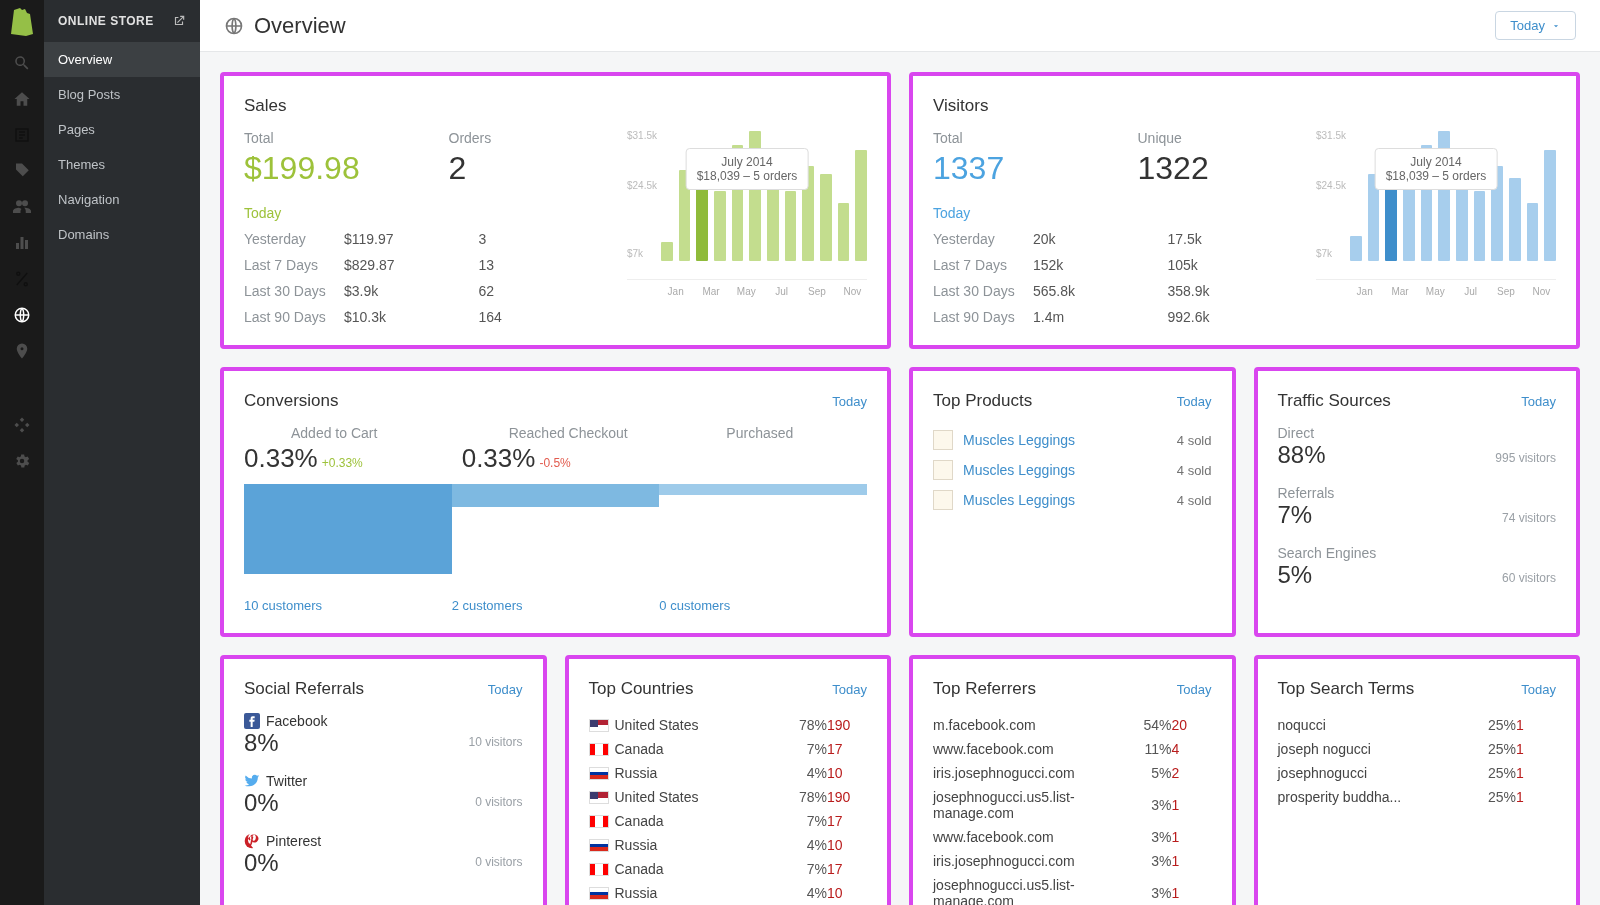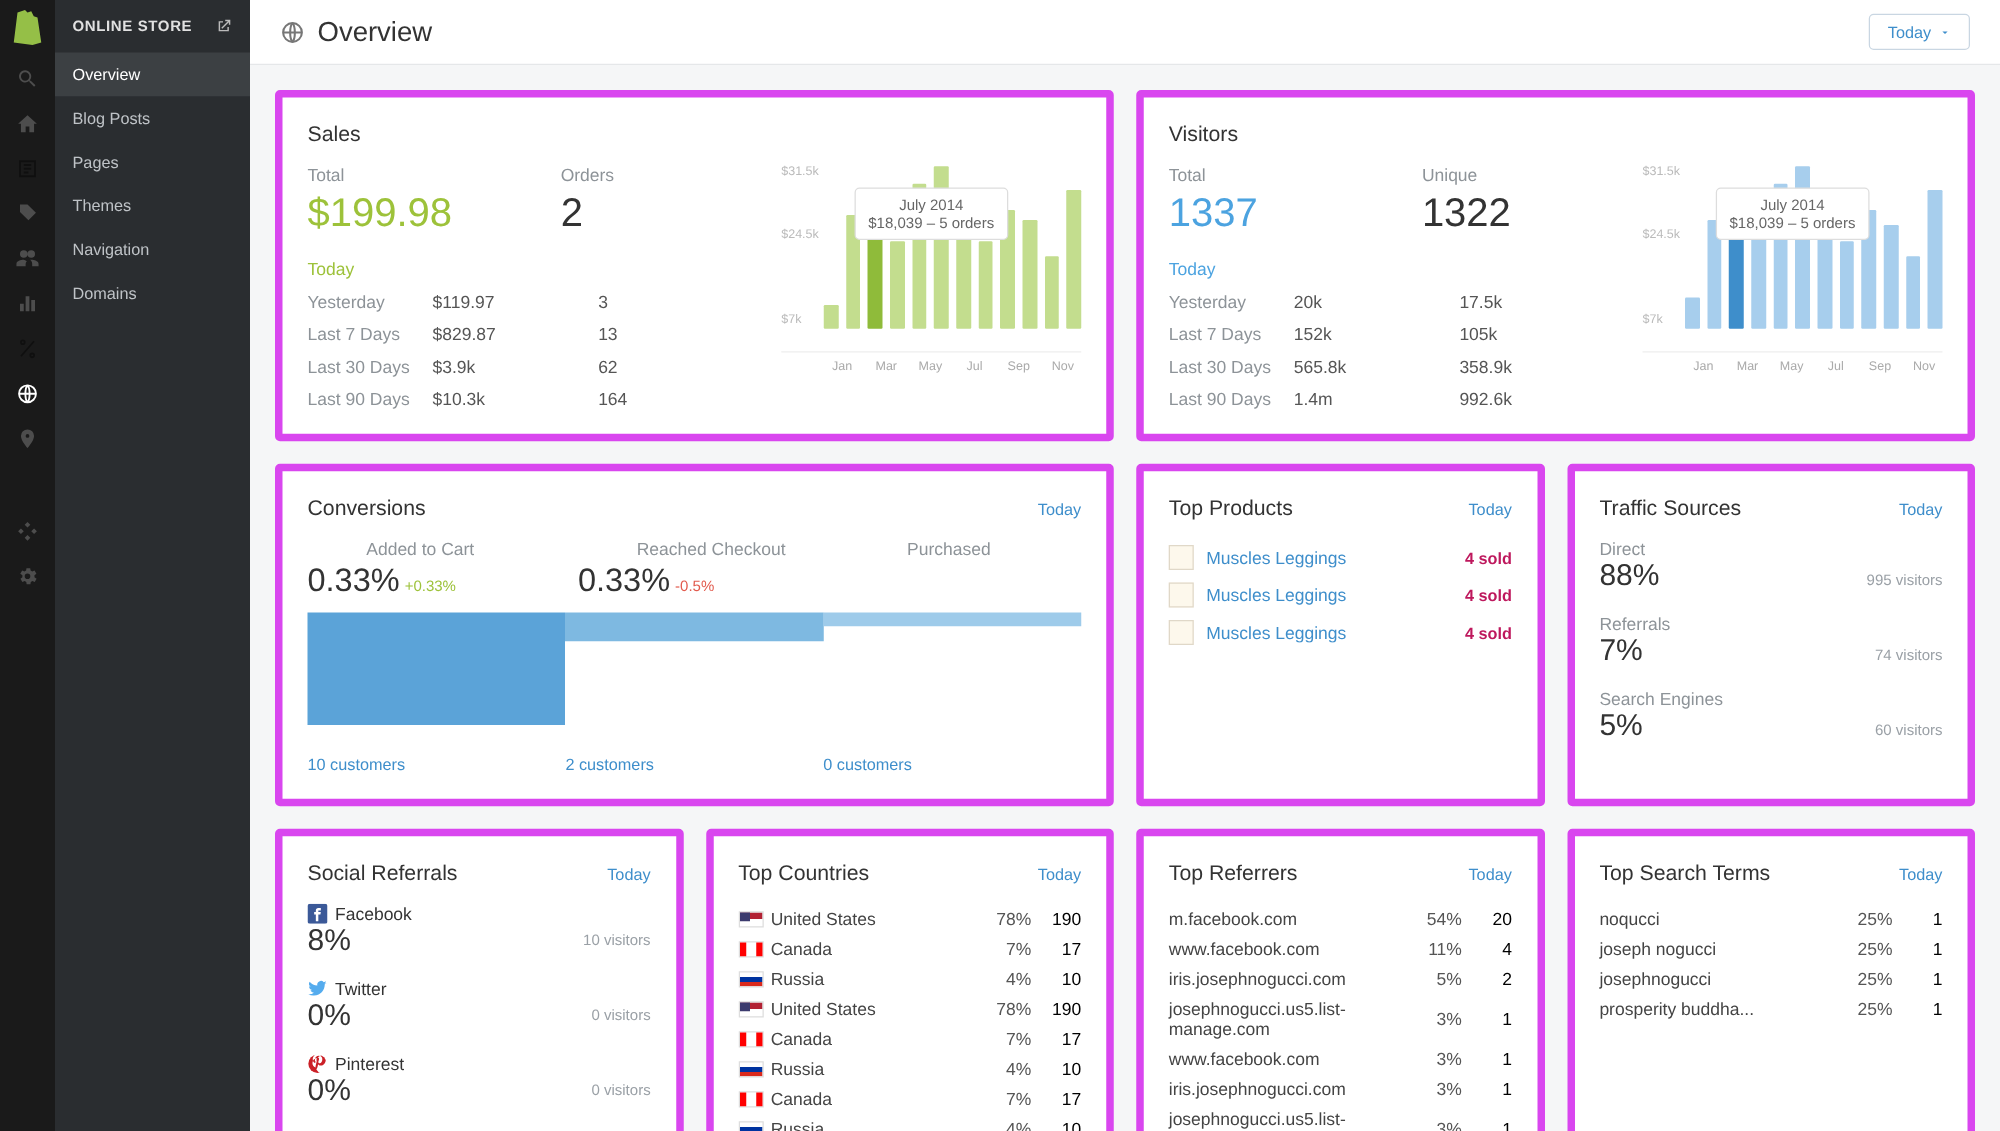--- a/index.html
+++ b/index.html
@@ -10,21 +10,21 @@
 .iconbar .ic.active { opacity:1; fill:#fff; }
 .sidebar { width:156px; background:#2a2d30; color:#c9cccf; font-size:13px; }
 .side-hdr { display:flex; align-items:center; justify-content:space-between; padding:14px 14px; font-weight:600; font-size:12px; letter-spacing:.5px; color:#e1e1e1; }
 .side-item { padding:10px 14px; cursor:pointer; color:#bfc3c7; }
 .side-item.active { background:#3c4043; color:#fff; font-weight:500; }
 .main { flex:1; display:flex; flex-direction:column; }
 .topbar { height:52px; background:#fff; border-bottom:1px solid #e5e7e9; display:flex; align-items:center; justify-content:space-between; padding:0 24px; }
 .topbar h1 { font-size:22px; font-weight:400; color:#333; display:flex; align-items:center; gap:10px; }
 .today-btn { border:1px solid #c9d6e2; border-radius:4px; padding:6px 14px; color:#3e8ecb; font-size:13px; cursor:pointer; display:flex; align-items:center; gap:6px; }
 .content { flex:1; overflow:auto; padding:20px; display:grid; grid-template-columns:repeat(12,1fr); gap:18px; }
-.card { background:#fff; border:6px solid #d946ef; border-radius:4px; padding:20px; }
+.card { background:#fff; border:4px solid #d946ef; border-radius:4px; padding:20px; }
 .card h2 { font-size:17px; font-weight:400; color:#333; margin-bottom:14px; }
 .card .hdr-row { display:flex; justify-content:space-between; align-items:center; margin-bottom:14px; }
 .card .hdr-row h2 { margin:0; }
 .tlink { color:#3e8ecb; font-size:13px; cursor:pointer; }
 .sales-body { display:flex; gap:14px; }
 .stat-block { flex:1; }
 .small-label { color:#8d9398; font-size:14px; margin-bottom:4px; }
 .big-accent { font-size:32px; color:#9dc23a; font-weight:300; }
 .big-accent-blue { font-size:32px; color:#4ca3e0; font-weight:300; }
 .big-plain { font-size:32px; color:#333; font-weight:300; }
@@ -51,41 +51,41 @@
 .delta-neg { color:#e25b4e; font-size:12px; margin-left:4px; }
 .funnel { display:flex; height:90px; margin-top:8px; }
 .funnel .stage { flex:1; background:#5ba3d8; display:flex; align-items:flex-end; }
 .funnel .stage1 { height:100%; }
 .funnel .stage2 { height:25%; background:#7eb9e1; }
 .funnel .stage3 { height:12%; background:#9ecbea; }
 .funnel-lbls { display:flex; font-size:13px; color:#3e8ecb; margin-top:24px; }
 .funnel-lbls span { flex:1; }
 .list-row { display:flex; justify-content:space-between; align-items:center; padding:5px 0; font-size:14px; }
 .list-row .lnk { color:#3e8ecb; cursor:pointer; white-space:nowrap; overflow:hidden; text-overflow:ellipsis; }
-.list-row .muted { color:#be185d; font-size:13px;font-weight:bold; }
+.list-row .muted { color:#737373; font-size:13px; }
 .checkbox-sq { width:20px; height:20px; border:1px solid #e0d8c8; background:#fdf8ec; margin-right:10px; flex-shrink:0; }
 .traffic-item { margin-bottom:16px; }
 .traffic-item .t-lbl { color:#8d9398; font-size:14px; }
 .traffic-item .t-val { font-size:24px; font-weight:300; color:#333; }
 .traffic-item .t-sub { float:right; color:#9aa0a6; font-size:12px; margin-top:10px; }
 .social-row { margin-bottom:16px; }
 .social-row .s-name { color:#333; font-size:14px; display:flex; align-items:center; gap:6px; }
 .social-row .s-val { font-size:24px; font-weight:300; color:#333; }
 .social-row .s-sub { float:right; color:#9aa0a6; font-size:12px; margin-top:6px; }
 .flag { width:20px; height:13px; display:inline-block; margin-right:6px; border:1px solid #ddd; position:relative; vertical-align:middle; }
 .flag-us { background:linear-gradient(180deg,#b22234 0%,#b22234 50%,#fff 50%,#fff 100%); }
 .flag-us::before { content:''; position:absolute; width:8px; height:7px; background:#3c3b6e; }
 .flag-ca { background:#fff; }
 .flag-ca::before { content:''; position:absolute; left:0; width:5px; height:100%; background:#ff0000; }
 .flag-ca::after { content:''; position:absolute; right:0; width:5px; height:100%; background:#ff0000; }
 .flag-ru { background:linear-gradient(180deg,#fff 0 33%,#0033a0 33% 66%,#da291c 66% 100%); }
 .tbl-row { display:flex; align-items:center; padding:4px 0; font-size:14px; color:#444; }
 .tbl-row .c1 { flex:1; display:flex; align-items:center; }
 .tbl-row .c2 { width:50px; text-align:right; color:#555; }
-.tbl-row .c3 { width:40px; text-align:right; color:#000000; }
+.tbl-row .c3 { width:40px; color:#b91c1c; }
 .sicon { width:16px; height:16px; }
 </style>
 </head>
 <body>
 
 <div class="iconbar">
   <svg class="logo" viewBox="0 0 24 28">
       <path fill="#95bf47" d="M20 6l-3-1-2-4-3 1-2-2-6 2L1 26l15 2 7-2-3-20z"></path>
     </svg>
   <svg class="ic" viewBox="0 0 24 24">

